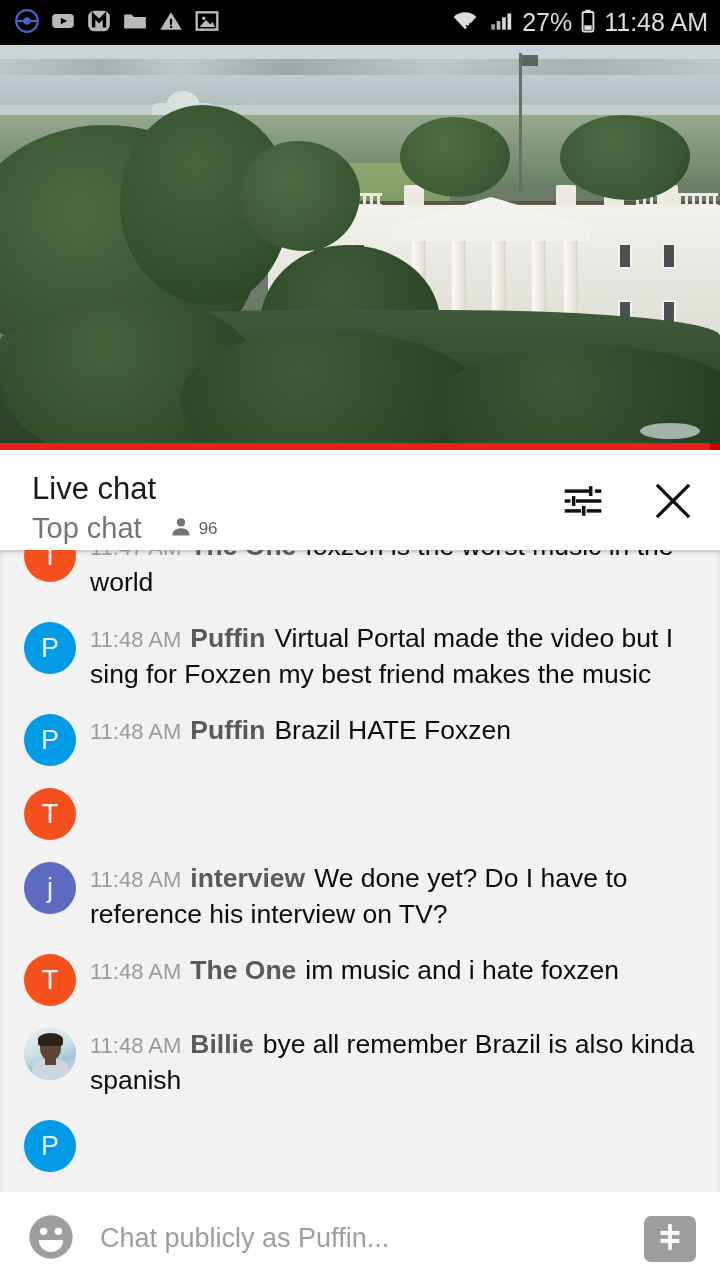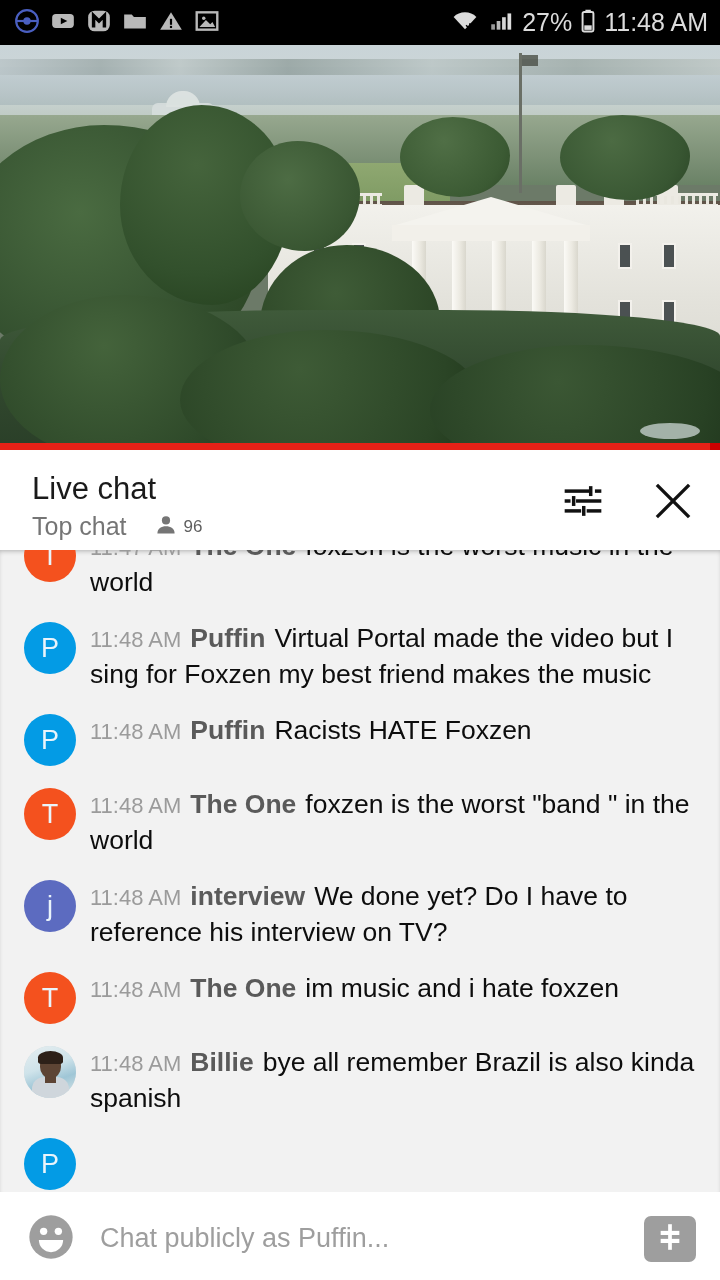--- a/index.html
+++ b/index.html
@@ -122,21 +122,21 @@
   }
   .progressbar .played { height:7px; width:98.6%; background:#e62117; }
 
   
   .chat-header {
     width:720px; height:100px; background:#ffffff;
     padding:20px 22px 8px 32px; position:relative;
   }
   .ch-title { font-size:31px; color:#1a1a1a; line-height:38px; }
   .ch-sub { display:flex; align-items:center; margin-top:4px; }
-  .ch-sub-label { font-size:25px; color:#757575; }
+  .ch-sub-label { font-size:29px; color:#757575; }
   .ch-viewers { display:flex; align-items:center; margin-left:27px; gap:6px; }
   .ch-count { font-size:17px; color:#5f5f5f; }
   .ch-actions { position:absolute; right:24px; top:30px; display:flex; align-items:center; gap:44px; }
   .icon-btn { width:46px; height:46px; display:flex; align-items:center; justify-content:center; cursor:pointer; }
 
   
   .chat-list {
     width:720px; height:642px; background:#f2f2f2;
     overflow:hidden; position:relative;
     box-shadow: inset 0 3px 5px -2px rgba(0,0,0,.28);
@@ -381,30 +381,27 @@
     <div class="msg-body">
       <span class="m-time">11:48 AM</span><span class="m-author">Puffin</span><span class="m-text">Virtual Portal made the video but I sing for Foxzen my best friend makes the music</span>
     </div>
   </div>
 
   <div class="msg">
     <div class="avatar" style="background:#039be5">
       <span>P</span>
     </div>
     <div class="msg-body">
-      <span class="m-time">11:48 AM</span><span class="m-author">Puffin</span><span class="m-text">Racists HATE Foxzen</span>
+      <span class="m-time">11:48 AM</span><span class="m-author">Puffin</span><span class="m-text">Brazil HATE Foxzen</span>
     </div>
   </div>
 
   <div class="msg">
     <div class="avatar" style="background:#f4511e">
       <span>T</span>
-    </div>
-    <div class="msg-body">
-      <span class="m-time">11:48 AM</span><span class="m-author">The One</span><span class="m-text">foxzen is the worst "band " in the world</span>
     </div>
   </div>
 
   <div class="msg">
     <div class="avatar" style="background:#5c6bc0">
       <span>j</span>
     </div>
     <div class="msg-body">
       <span class="m-time">11:48 AM</span><span class="m-author">interview</span><span class="m-text">We done yet? Do I have to reference his interview on TV?</span>
     </div>

